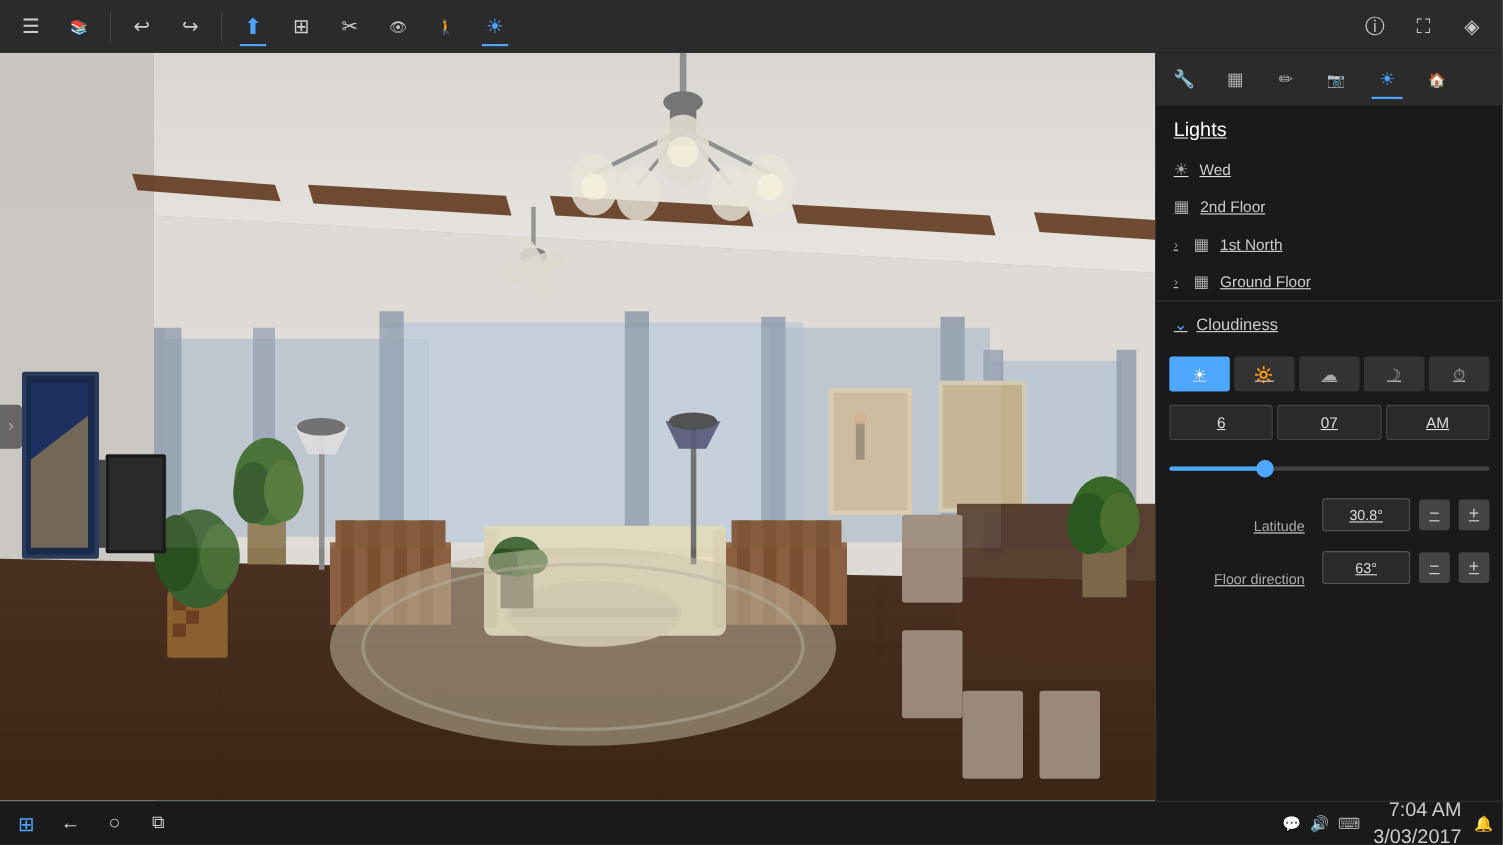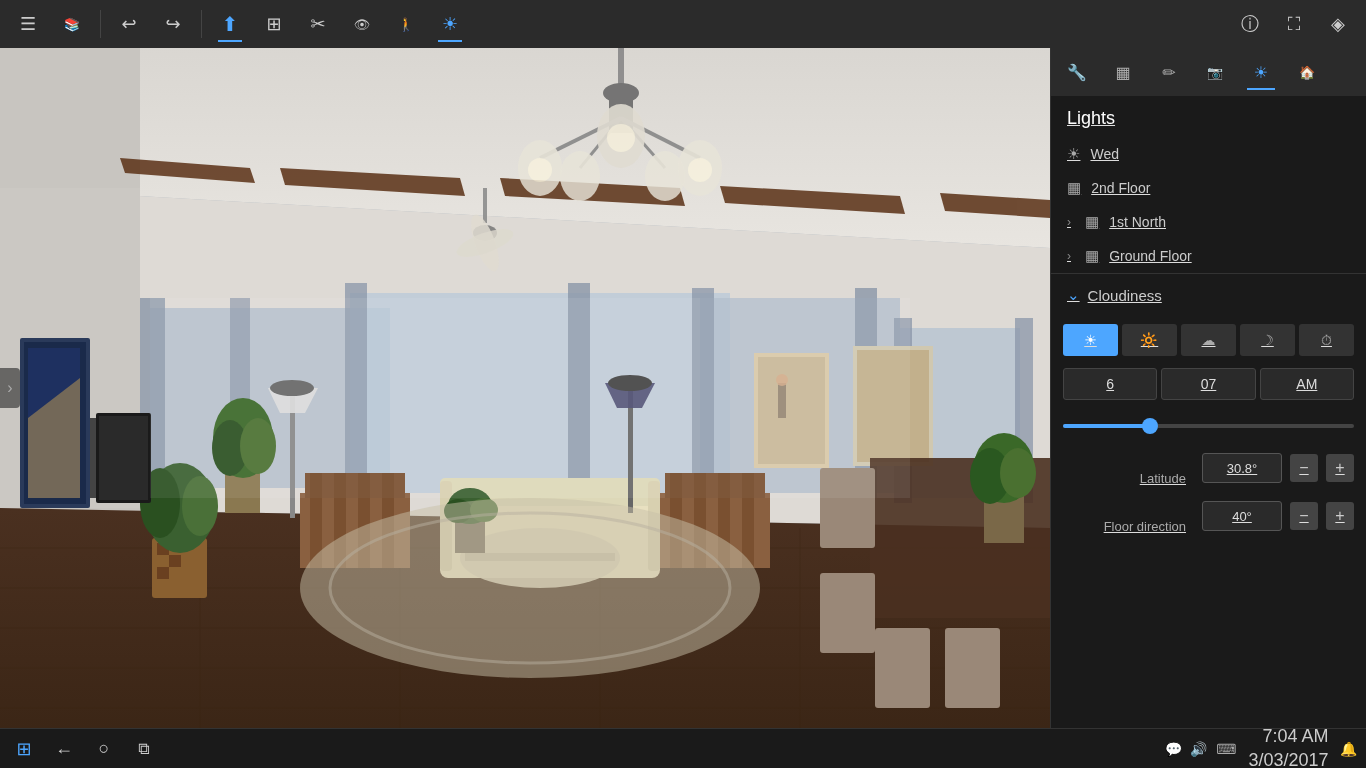--- a/index.html
+++ b/index.html
@@ -710,21 +710,21 @@
 
         <div class="coord-row">
           <span class="coord-label">Latitude</span>
           <div class="coord-value">30.8°</div>
           <button class="coord-btn">−</button>
           <button class="coord-btn">+</button>
         </div>
 
         <div class="coord-row">
           <span class="coord-label">Floor direction</span>
-          <div class="coord-value">40°</div>
+          <div class="coord-value">63°</div>
           <button class="coord-btn">−</button>
           <button class="coord-btn">+</button>
         </div>
 
       </div>
     </div>
   </div>
 
 </div>
 

